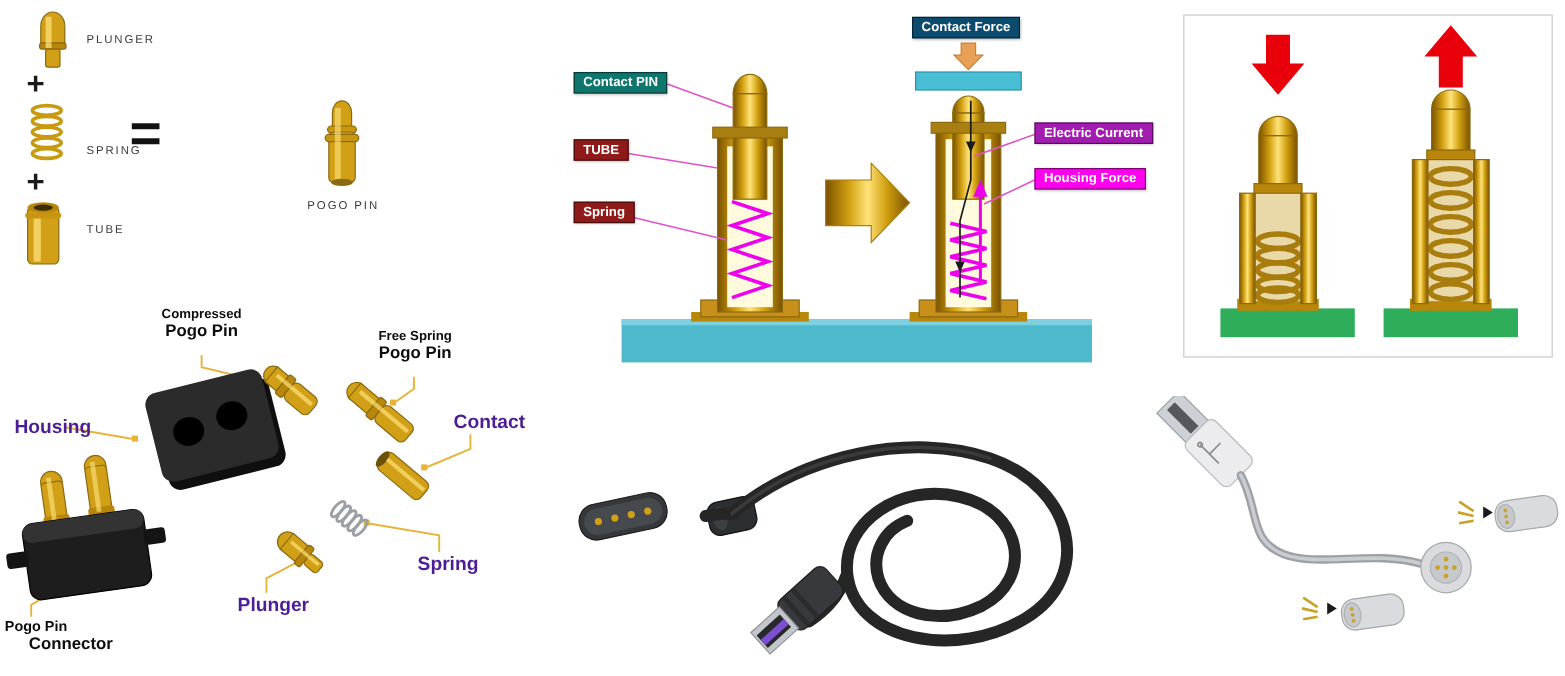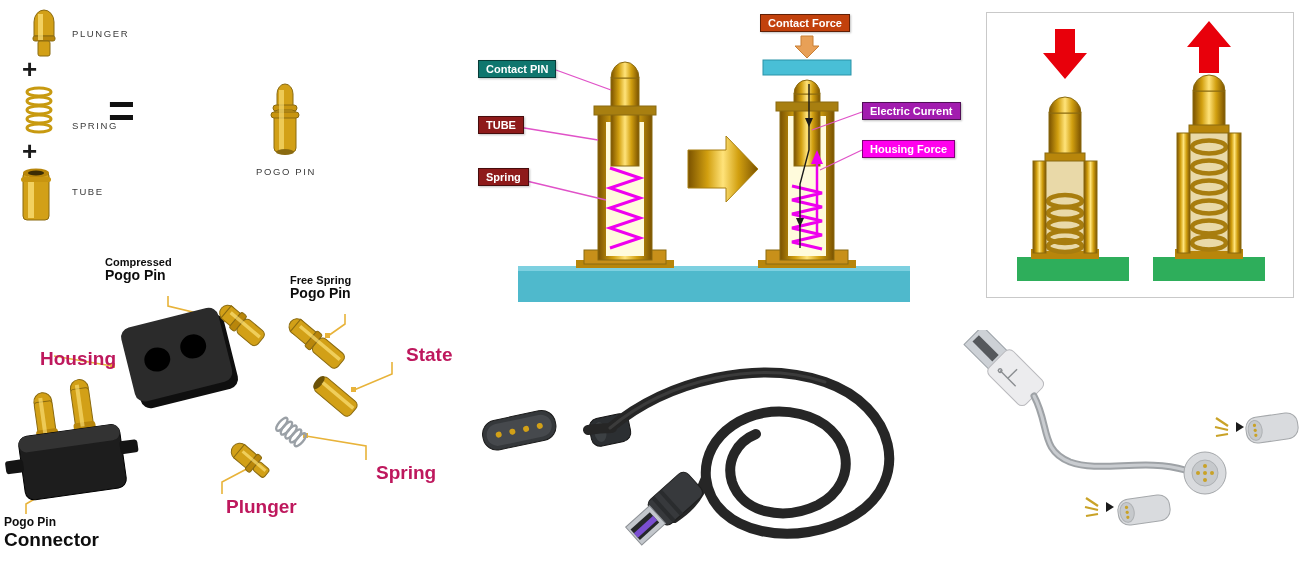--- a/index.html
+++ b/index.html
@@ -3,27 +3,27 @@
 <meta charset="utf-8">
 <style>
   * { margin:0; padding:0; box-sizing:border-box; }
   html,body { background:#ffffff; }
   body { font-family:"Liberation Sans", sans-serif; }
   .stage { position:relative; width:1304px; height:563px; background:#fff; overflow:hidden; }
   .abs { position:absolute; }
   .cap { font-size:9.5px; letter-spacing:1.6px; color:#3a3a3a; font-weight:normal; }
   .plus { font-size:26px; font-weight:bold; color:#1a1a1a; line-height:1; }
   .equals { font-size:46px; font-weight:bold; color:#111; line-height:1; }
-  .b-lbl { font-weight:bold; color:#be185d; font-size:19px; white-space:nowrap;margin-left:28px; }
-  .two-line { text-align:left; color:#0d0d0d; font-weight:bold; line-height:1.12; }
+  .b-lbl { font-weight:bold; color:#4c1d95; font-size:16px; white-space:nowrap; }
+  .two-line { text-align:center; color:#0d0d0d; font-weight:bold; line-height:1.12; }
   .two-line .l1 { display:block; font-size:11px; }
   .two-line .l2 { display:block; font-size:14px; }
   .two-line.left { text-align:left; }
   .two-line.left .l1 { font-size:12px; }
-  .two-line.left .l2 { font-size:19px; }
+  .two-line.left .l2 { font-size:14px;text-align:right; }
   .tag { position:absolute; z-index:2; font-size:11px; font-weight:bold; color:#ffffff;
          padding:2px 7px; border:1px solid rgba(0,0,0,.5); white-space:nowrap;
          box-shadow:1px 1px 2px rgba(0,0,0,.25); }
   .panel { position:absolute; }
   svg { display:block; }
 </style>
 </head>
 <body>
 
 <div class="stage">
@@ -150,21 +150,21 @@
     </svg>
     <div class="two-line abs" style="left:105px;top:6px;width:126px;z-index:2">
       <span class="l1">Compressed</span>
       <span class="l2">Pogo Pin</span>
     </div>
     <div class="two-line abs" style="left:290px;top:24px;width:112px;z-index:2">
       <span class="l1">Free Spring</span>
       <span class="l2">Pogo Pin</span>
     </div>
     <span class="b-lbl abs" style="left:12px;top:98px;z-index:2">Housing</span>
-    <span class="b-lbl abs" style="left:378px;top:94px;z-index:2">State</span>
+    <span class="b-lbl abs" style="left:378px;top:94px;z-index:2">Contact</span>
     <span class="b-lbl abs" style="left:348px;top:212px;z-index:2">Spring</span>
     <span class="b-lbl abs" style="left:198px;top:246px;z-index:2">Plunger</span>
     <div class="two-line left abs" style="left:4px;top:266px;width:90px;z-index:2">
       <span class="l1">Pogo Pin</span>
       <span class="l2">Connector</span>
     </div>
   </div>
 
   <div class="panel" style="left:460px;top:0;width:505px;height:335px">
     <svg class="abs" style="left:0;top:0" width="505" height="335" viewBox="0 0 505 335">
@@ -222,21 +222,21 @@
         <line x1="96" y1="70" x2="151" y2="90"></line>
         <line x1="52" y1="126" x2="138" y2="140"></line>
         <line x1="54" y1="178" x2="146" y2="200"></line>
         <line x1="402" y1="112" x2="352" y2="130"></line>
         <line x1="402" y1="150" x2="360" y2="170"></line>
       </g>
     </svg>
     <div class="tag" style="left:18px;top:60px;background:#0f766e">Contact PIN</div>
     <div class="tag" style="left:18px;top:116px;background:#8E1A1A">TUBE</div>
     <div class="tag" style="left:18px;top:168px;background:#8E1A1A">Spring</div>
-    <div class="tag" style="left:300px;top:14px;background:#c2410c">Contact Force</div>
+    <div class="tag" style="left:300px;top:14px;background:#0c4a6e">Contact Force</div>
     <div class="tag" style="left:402px;top:102px;background:#a21caf">Electric Current</div>
     <div class="tag" style="left:402px;top:140px;background:#FF00EE">Housing Force</div>
   </div>
 
   <div class="panel" style="left:986px;top:12px;width:308px;height:286px;border:1px solid #c9c9c9;background:#fff">
     <svg class="abs" style="left:0;top:0" width="306" height="284" viewBox="0 0 306 284">
       <defs>
         <linearGradient id="stg" x1="0" y1="0" x2="1" y2="0">
           <stop offset="0" stop-color="#7a5200"></stop>
           <stop offset="0.28" stop-color="#d2a010"></stop>

